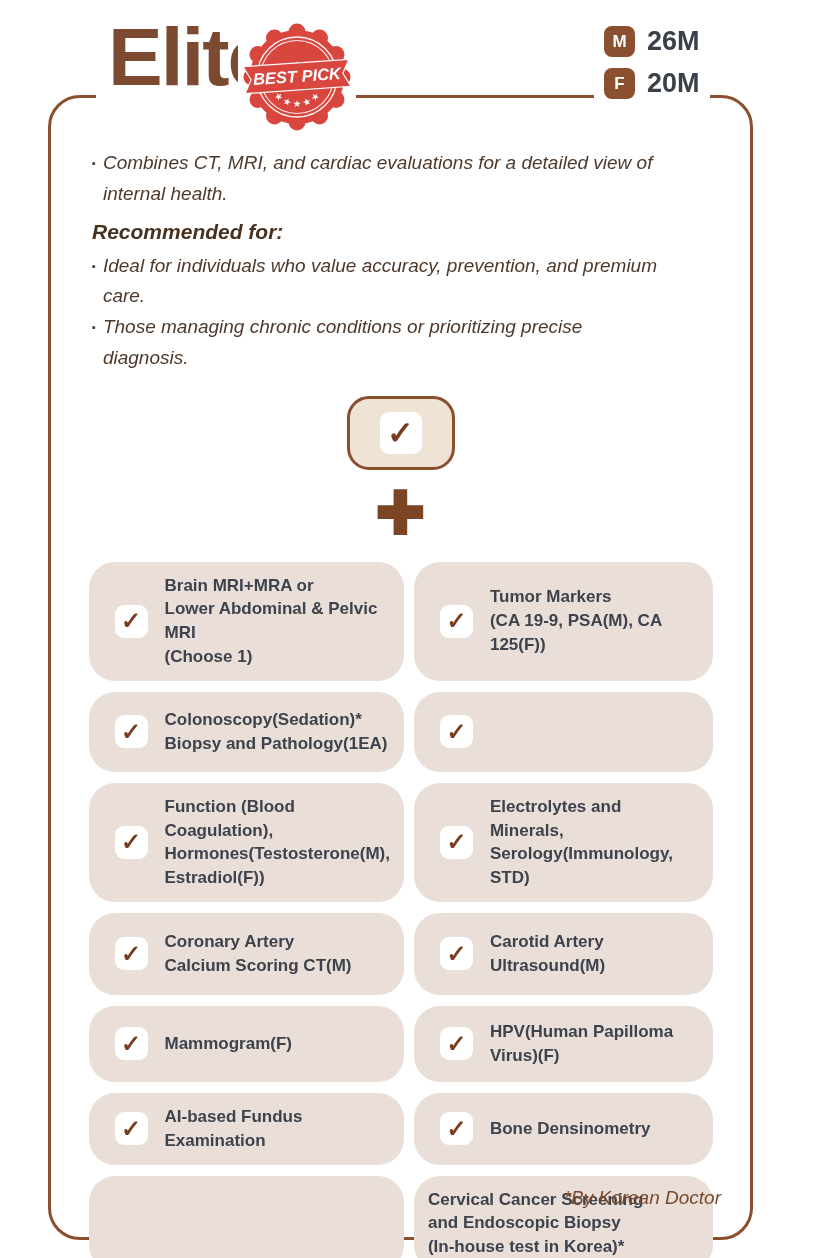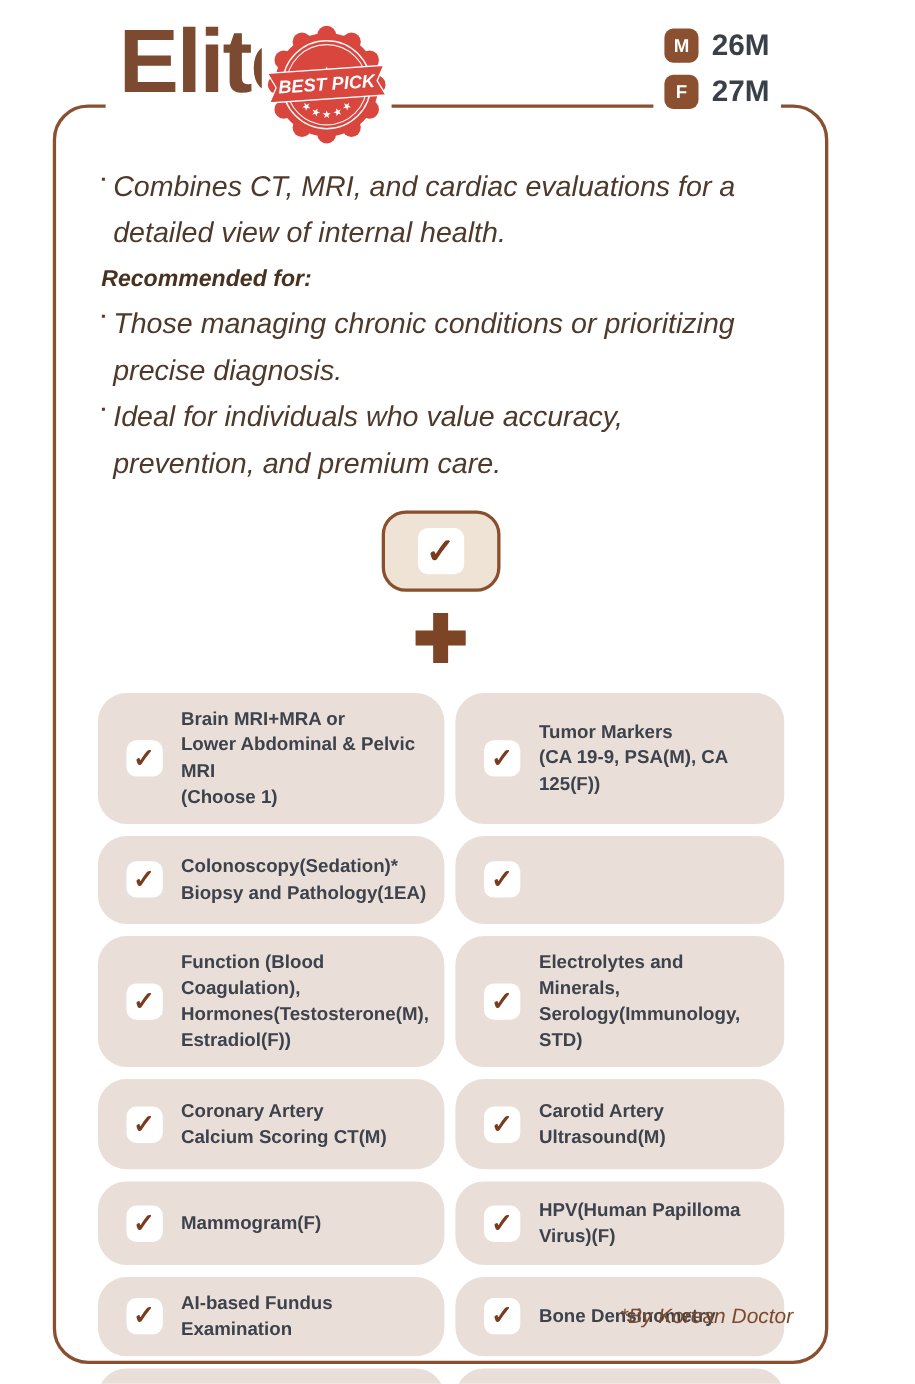--- a/index.html
+++ b/index.html
@@ -37,21 +37,21 @@
     width:31px; height:31px; border-radius:8px; background:#8A5030;
     color:#fff; font-weight:bold; font-size:17px;
     display:flex; align-items:center; justify-content:center;
   }
   .mf-val { font-size:27px; font-weight:bold; color:#3A4049;text-align:center; }
 
   
   .intro { margin:50px 0 0 41px; width:580px; color:#4E392B; font-style:italic; }
   .intro-heading { font-size:21px; font-weight:bold; color:#49311F; margin-bottom:7px; }
   .intro-heading.second { margin-top:10px; }
-  .bullet { display:flex; font-size:26px; line-height:1.62; }
+  .bullet { display:flex; font-size:19px; line-height:1.62; }
   .bullet::before { content:"▪"; font-size:11px; line-height:2.9; margin-right:7px; flex:0 0 auto; }
 
   
   .advanced-btn {
     margin:22px auto 0 auto; display:flex; align-items:center; gap:15px;
     background:#EFE3D5; border:3px solid #8A4F2E; border-radius:22px;
     padding:13px 30px; width:fit-content;
   }
   .check-box {
     background:#fff; border-radius:9px; display:flex; align-items:center; justify-content:center;
@@ -99,24 +99,24 @@
 <div class="page">
 
   <section class="panel">
 
     <div class="intro">
       <div class="bullet">
         <span>Combines CT, MRI, and cardiac evaluations for a detailed view of internal health.</span>
       </div>
       <div class="intro-heading second">Recommended for:</div>
       <div class="bullet">
+        <span>Ideal for individuals who value accuracy, prevention, and premium care.</span>
+      </div>
+      <div class="bullet">
         <span>Those managing chronic conditions or prioritizing precise diagnosis.</span>
-      </div>
-      <div class="bullet">
-        <span>Ideal for individuals who value accuracy, prevention, and premium care.</span>
       </div>
     </div>
 
     <div class="advanced-btn">
       <span class="check-box">
         <span class="check">✓</span>
       </span>
     </div>
 
     <div class="plus">✚</div>
@@ -256,17 +256,17 @@
     </svg>
   </div>
 
   <div class="mf-wrap">
     <div class="mf-row">
       <span class="mf-chip">M</span>
       <span class="mf-val">26M</span>
     </div>
     <div class="mf-row">
       <span class="mf-chip">F</span>
-      <span class="mf-val">27M</span>
+      <span class="mf-val">20M</span>
     </div>
   </div>
 
 </div>
 
 </body></html>

